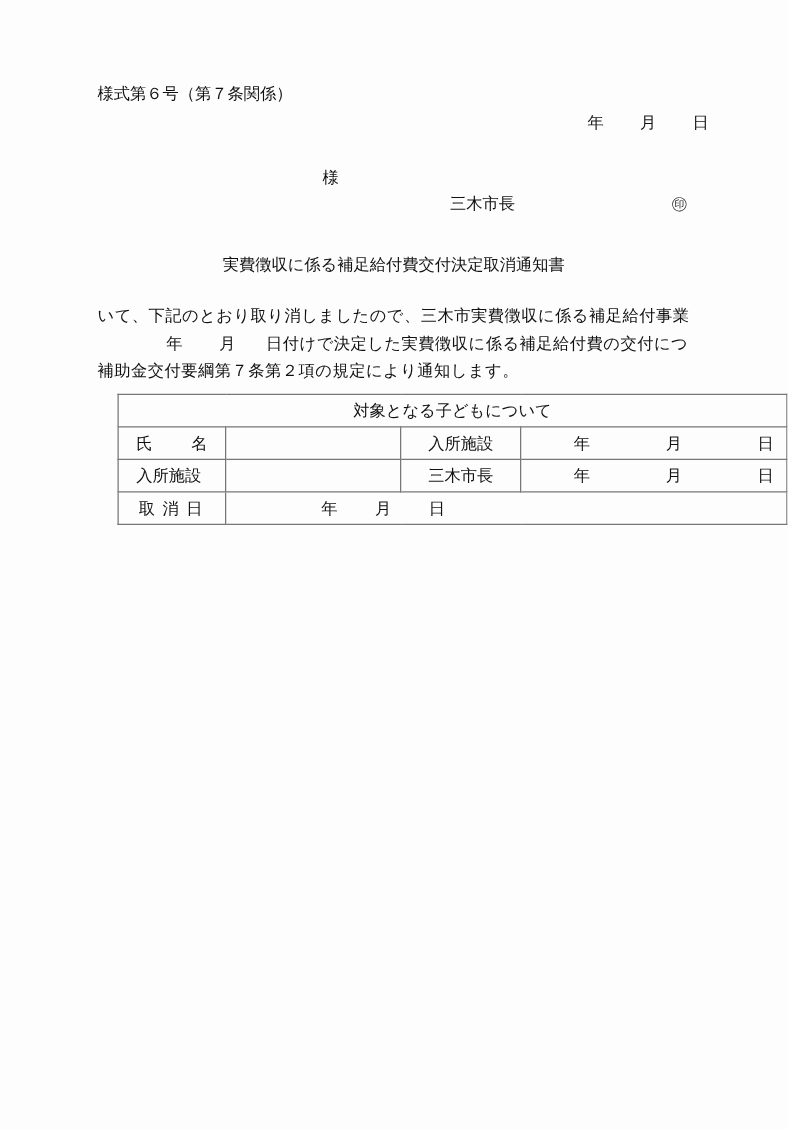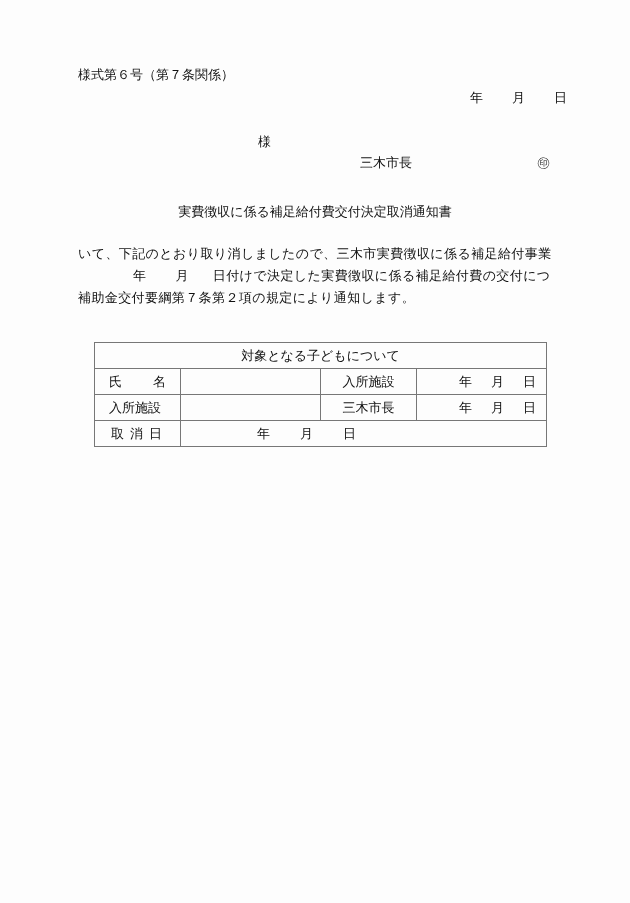--- a/index.html
+++ b/index.html
@@ -11,21 +11,21 @@
   .form-no { left: 78px; top: 66px; }
   .date-line { top: 89px; }
   .addressee { left: 258px; top: 133px; }
   .issuer { left: 360px; top: 154px; }
   .seal { left: 537px; top: 154px; font-size: 13px; }
   .title { left: 0; width: 630px; text-align: center; top: 203px; }
   .body-text { left: 78px; top: 243px; width: 490px; line-height: 22px; white-space: normal; }
   .body-line { display: block; white-space: nowrap; letter-spacing: 0.4px; }
 
   table.info {
-    position: absolute; left: 94px; top: 342px; width: 453px;
+    position: absolute; left: 94px; top: 315px; width: 536px;
     border-collapse: collapse; table-layout: fixed; font-size: 13px;
   }
   table.info td { border: 1px solid #777; padding: 0; height: 25px; vertical-align: middle; }
   .c1 { width: 86px; }
   .c2 { width: 140px; }
   .c3 { width: 96px; }
   .c4 { width: auto; }
   .head-cell { text-align: center; height: 25px !important; }
   .label-cell { padding-left: 14px !important; }
   .spaced { display: flex; justify-content: space-between; padding: 0 14px; }

